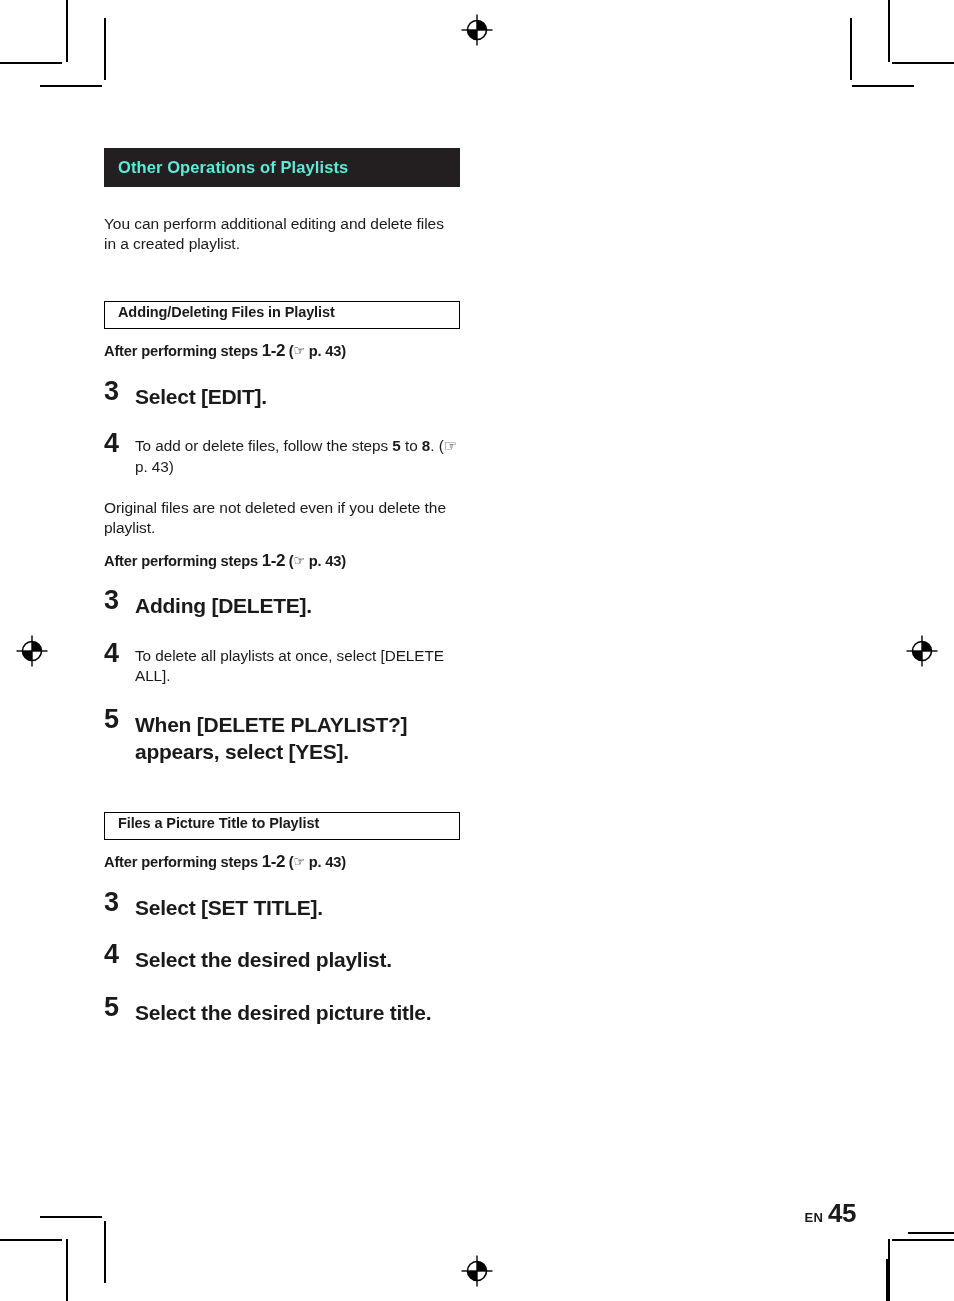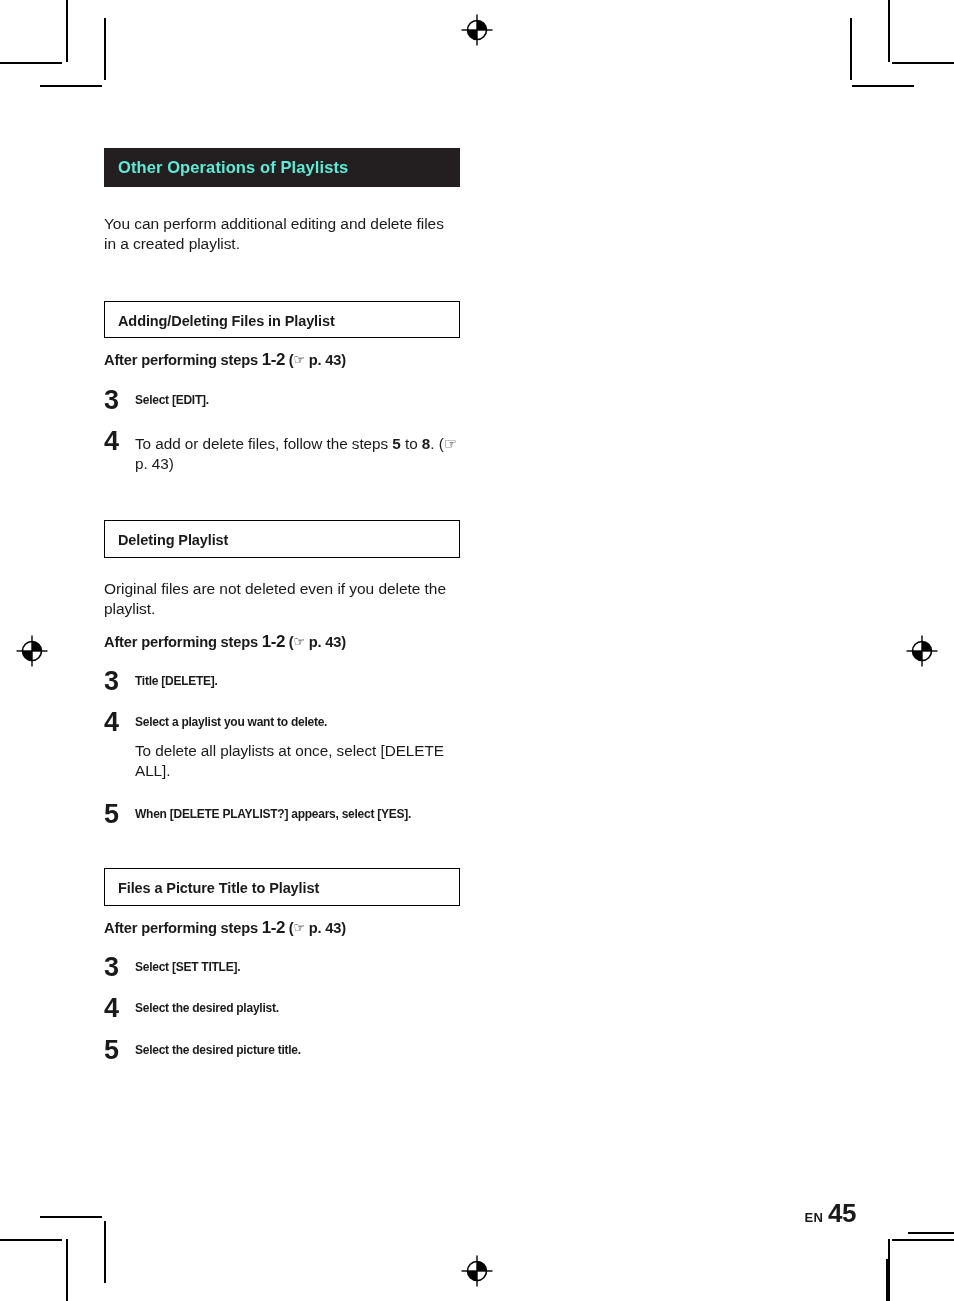--- a/index.html
+++ b/index.html
@@ -32,21 +32,21 @@
 
   .intro{
     font-size:15.5px;line-height:1.32;
     margin-top:27px;
     letter-spacing:-.05px;
   }
 
   .subbox{
     border:1.6px solid #000;
     font-size:14.5px;font-weight:bold;
-    padding:11px 0 7px 13px;
+    padding:2px 0 7px 13px;
     line-height:1.2;
     letter-spacing:-.1px;
     background:#fff;
   }
   .gap-before{margin-top:46px;}
 
   .note{
     font-size:15.5px;line-height:1.32;
     margin-top:21px;letter-spacing:-.05px;
   }
@@ -61,21 +61,21 @@
   .hand{font-size:13px;display:inline-block;transform:translateY(-1px);}
 
   
   .step{position:relative;padding-left:31px;margin-top:17px;}
   .step .num{
     position:absolute;left:0;top:-6px;
     font-size:27px;font-weight:bold;
     line-height:1;letter-spacing:-.5px;
   }
   .step .title{
-    font-size:12px;font-weight:bold;
+    font-size:21px;font-weight:bold;
     line-height:1.28;letter-spacing:-.25px;
   }
   .step .sub{
     font-size:15.3px;line-height:1.32;
     margin-top:10px;letter-spacing:-.05px;
   }
   .step .sub b{font-weight:bold;}
   .step.tight{margin-top:22px;}
   .step.loose{margin-top:26px;}
 
@@ -174,30 +174,28 @@
           <div class="step tight">
             <div class="num">3</div>
             <div class="title">Select [EDIT].</div>
           </div>
           <div class="step loose">
             <div class="num">4</div>
             <div class="sub"><span>To add or delete files, follow the steps </span><b>5</b><span> to </span><b>8</b><span>. (☞ p. 43)</span></div>
           </div>
         </div>
         <div>
-          <div class="subbox gap-before">Deleting Playlist</div>
           <div class="note">Original files are not deleted even if you delete the playlist.</div>
           <div class="after"><span>After performing steps </span><span class="rng">1-2</span><span class="paren"><span> (</span><span class="hand">☞</span><span> p. 43)</span></span></div>
           <div class="step tight">
             <div class="num">3</div>
-            <div class="title">Title [DELETE].</div>
+            <div class="title">Adding [DELETE].</div>
           </div>
           <div class="step loose">
             <div class="num">4</div>
-            <div class="title">Select a playlist you want to delete.</div>
             <div class="sub">To delete all playlists at once, select [DELETE ALL].</div>
           </div>
           <div class="step loose">
             <div class="num">5</div>
             <div class="title">When [DELETE PLAYLIST?] appears, select [YES].</div>
           </div>
         </div>
         <div>
           <div class="subbox gap-before">Files a Picture Title to Playlist</div>
           <div class="after"><span>After performing steps </span><span class="rng">1-2</span><span class="paren"><span> (</span><span class="hand">☞</span><span> p. 43)</span></span></div>

